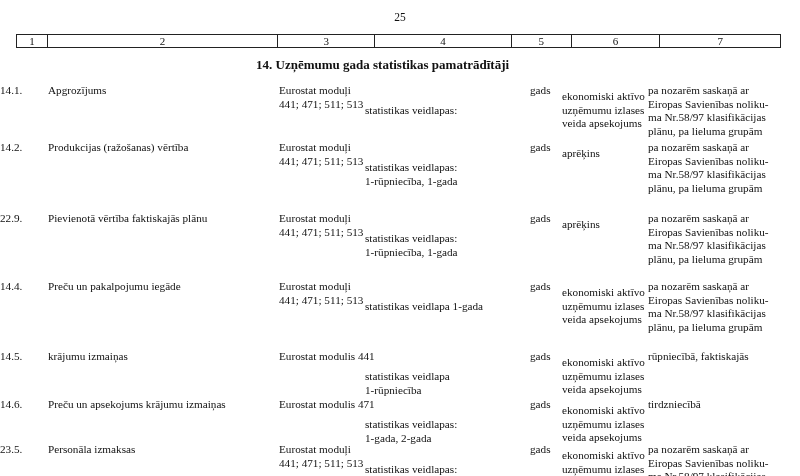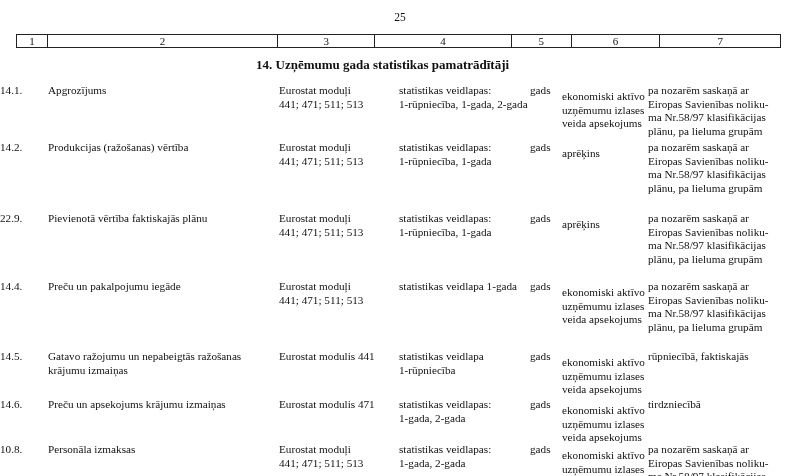--- a/index.html
+++ b/index.html
@@ -17,21 +17,21 @@
     .col-header .c:first-child { border-left: none; }
     .title {
       position: absolute; top: 58px; left: 256px; font-weight: bold; font-size: 13px;
       white-space: nowrap;
     }
     .row { position: absolute; left: 0; width: 800px; }
     .cell { position: absolute; top: 0; white-space: nowrap; }
     .num { left: 0; }
     .name { left: 48px; font-family: Liberation Serif, serif; }
     .src { left: 279px; }
-    .form { left: 399px; }
+    .form { left: 365px; margin-top: 20px; }
     .per { left: 530px; }
     .meth { left: 562px; margin-top: 6px; }
     .grp { left: 648px; }
   </style>
 </head>
 <body>
 
 <div class="page-num">25</div>
 
 <div class="col-header">
@@ -53,21 +53,20 @@
       </div>
       <div class="cell name">
         <div>Apgrozījums</div>
       </div>
       <div class="cell src">
         <div>Eurostat moduļi</div>
         <div>441; 471; 511; 513</div>
       </div>
       <div class="cell form">
         <div>statistikas veidlapas:</div>
-        <div>1-rūpniecība, 1-gada, 2-gada</div>
       </div>
       <div class="cell per">
         <div>gads</div>
       </div>
       <div class="cell meth">
         <div>ekonomiski aktīvo</div>
         <div>uzņēmumu izlases</div>
         <div>veida apsekojums</div>
       </div>
       <div class="cell grp">
@@ -160,21 +159,20 @@
         <div>Eiropas Savienības noliku-</div>
         <div>ma Nr.58/97 klasifikācijas</div>
         <div>plānu, pa lieluma grupām</div>
       </div>
     </div>
     <div class="row" style="top: 350px;">
       <div class="cell num">
         <div>14.5.</div>
       </div>
       <div class="cell name">
-        <div>Gatavo ražojumu un nepabeigtās ražošanas</div>
         <div>krājumu izmaiņas</div>
       </div>
       <div class="cell src">
         <div>Eurostat modulis 441</div>
       </div>
       <div class="cell form">
         <div>statistikas veidlapa</div>
         <div>1-rūpniecība</div>
       </div>
       <div class="cell per">
@@ -210,21 +208,21 @@
         <div>ekonomiski aktīvo</div>
         <div>uzņēmumu izlases</div>
         <div>veida apsekojums</div>
       </div>
       <div class="cell grp">
         <div>tirdzniecībā</div>
       </div>
     </div>
     <div class="row" style="top: 443px;">
       <div class="cell num">
-        <div>10.8.</div>
+        <div>23.5.</div>
       </div>
       <div class="cell name">
         <div>Personāla izmaksas</div>
       </div>
       <div class="cell src">
         <div>Eurostat moduļi</div>
         <div>441; 471; 511; 513</div>
       </div>
       <div class="cell form">
         <div>statistikas veidlapas:</div>

